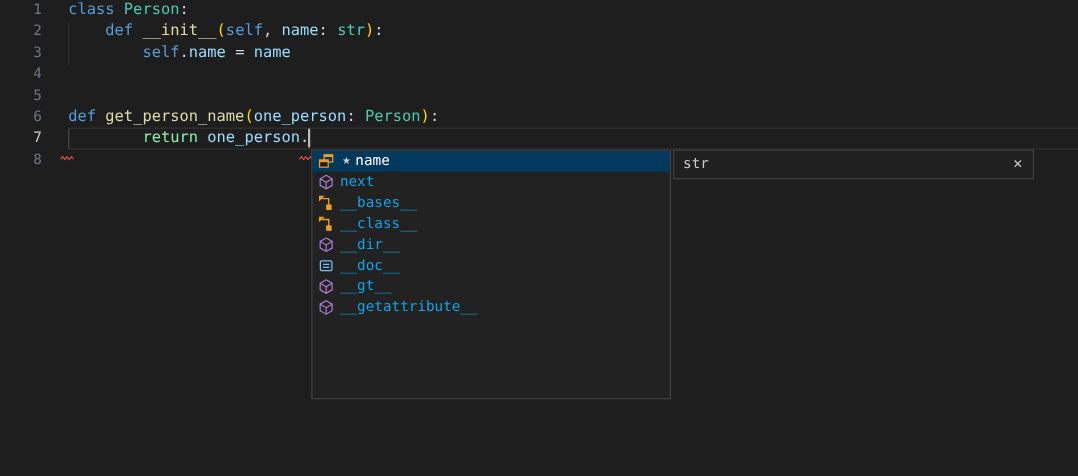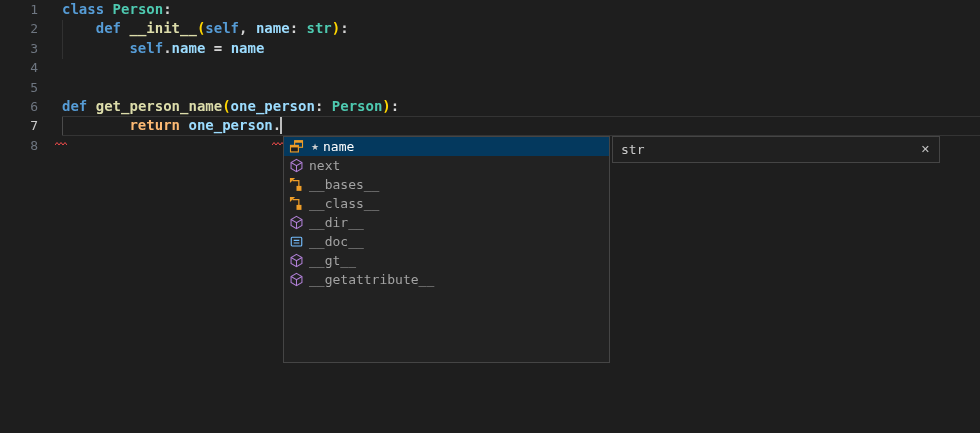--- a/index.html
+++ b/index.html
@@ -15,21 +15,20 @@
   .ln {
     position:absolute; left:0; width:38px;
     text-align:right; font-size:13px; line-height:19.4px;
     color:#6e7681; user-select:none;
   }
   .ln.active { color:#cccccc; }
   .code-line {
     position:absolute; left:62px; right:0;
     font-size:14px; line-height:19.4px; white-space:pre;
     color:#d4d4d4;
-    font-weight:bold;
   }
 
   
   .cur-line-border {
     position:absolute; left:62px; width:918px; height:1px;
     background:#343434;
   }
   #cur-top { top:116px; }
   #cur-bottom { top:135px; }
 
@@ -63,21 +62,21 @@
   .suggest-icon {
     width:15px; height:15px; flex:0 0 15px; margin-right:5px;
     display:flex; align-items:center; justify-content:center;
   }
   .suggest-icon svg { display:block; }
   .star {
     width:12px; margin-right:2px; font-size:9px; color:#cfcfcf;
     font-family:"DejaVu Sans", sans-serif; text-align:center;
   }
   .suggest-label {
-    font-size:13px; line-height:19px; color:#a3a3a3; white-space:pre;
+    font-size:13px; line-height:19px; color:#0ea5e9; white-space:pre;
   }
   .suggest-row.selected .suggest-label { color:#ffffff; }
 
   
   #details {
     position:absolute; left:612px; top:136px;
     width:328px; height:27px;
     background:#202020; border:1px solid #454545;
     z-index:5; display:flex; align-items:center;
   }
@@ -110,21 +109,21 @@
       <div class="ln active" style="top: 116.4px;">7</div>
       <div class="ln" style="top: 135.8px;">8</div>
     </div>
   <div id="code-lines">
       <div class="code-line" style="top: 0px;"><span style="color: rgb(86, 156, 214);">class</span><span style="color: rgb(212, 212, 212);"> </span><span style="color: rgb(78, 201, 176);">Person</span><span style="color: rgb(212, 212, 212);">:</span></div>
       <div class="code-line" style="top: 19.4px;"><span style="color: rgb(212, 212, 212);">    </span><span style="color: rgb(86, 156, 214);">def</span><span style="color: rgb(212, 212, 212);"> </span><span style="color: rgb(220, 220, 170);">__init__</span><span style="color: rgb(255, 215, 0);">(</span><span style="color: rgb(86, 156, 214);">self</span><span style="color: rgb(212, 212, 212);">,</span><span style="color: rgb(212, 212, 212);"> </span><span style="color: rgb(156, 220, 254);">name</span><span style="color: rgb(212, 212, 212);">:</span><span style="color: rgb(212, 212, 212);"> </span><span style="color: rgb(78, 201, 176);">str</span><span style="color: rgb(255, 215, 0);">)</span><span style="color: rgb(212, 212, 212);">:</span></div>
       <div class="code-line" style="top: 38.8px;"><span style="color: rgb(212, 212, 212);">        </span><span style="color: rgb(86, 156, 214);">self</span><span style="color: rgb(212, 212, 212);">.</span><span style="color: rgb(156, 220, 254);">name</span><span style="color: rgb(212, 212, 212);"> </span><span style="color: rgb(212, 212, 212);">=</span><span style="color: rgb(212, 212, 212);"> </span><span style="color: rgb(156, 220, 254);">name</span></div>
       <div class="code-line" style="top: 58.2px;"></div>
       <div class="code-line" style="top: 77.6px;"></div>
       <div class="code-line" style="top: 97px;"><span style="color: rgb(86, 156, 214);">def</span><span style="color: rgb(212, 212, 212);"> </span><span style="color: rgb(220, 220, 170);">get_person_name</span><span style="color: rgb(255, 215, 0);">(</span><span style="color: rgb(156, 220, 254);">one_person</span><span style="color: rgb(212, 212, 212);">:</span><span style="color: rgb(212, 212, 212);"> </span><span style="color: rgb(78, 201, 176);">Person</span><span style="color: rgb(255, 215, 0);">)</span><span style="color: rgb(212, 212, 212);">:</span></div>
-      <div class="code-line" style="top: 116.4px;"><span style="color: rgb(212, 212, 212);">        </span><span style="color: #fdba74;">return</span><span style="color: rgb(212, 212, 212);"> </span><span style="color: rgb(156, 220, 254);">one_person</span><span style="color: rgb(212, 212, 212);">.</span></div>
+      <div class="code-line" style="top: 116.4px;"><span style="color: rgb(212, 212, 212);">        </span><span style="color: #86efac;">return</span><span style="color: rgb(212, 212, 212);"> </span><span style="color: rgb(156, 220, 254);">one_person</span><span style="color: rgb(212, 212, 212);">.</span></div>
       <div class="code-line" style="top: 135.8px;"></div>
     </div>
 
   <div id="cursor"></div>
 
   <span class="squiggle" id="squiggle-indent">
     <svg width="12" height="5" viewBox="0 0 12 5">
         <path d="M0 4 L2 1.5 L4 4 L6 1.5 L8 4 L10 1.5 L12 4" fill="none" stroke="#f14c4c" stroke-width="1"></path>
       </svg>
   </span>

